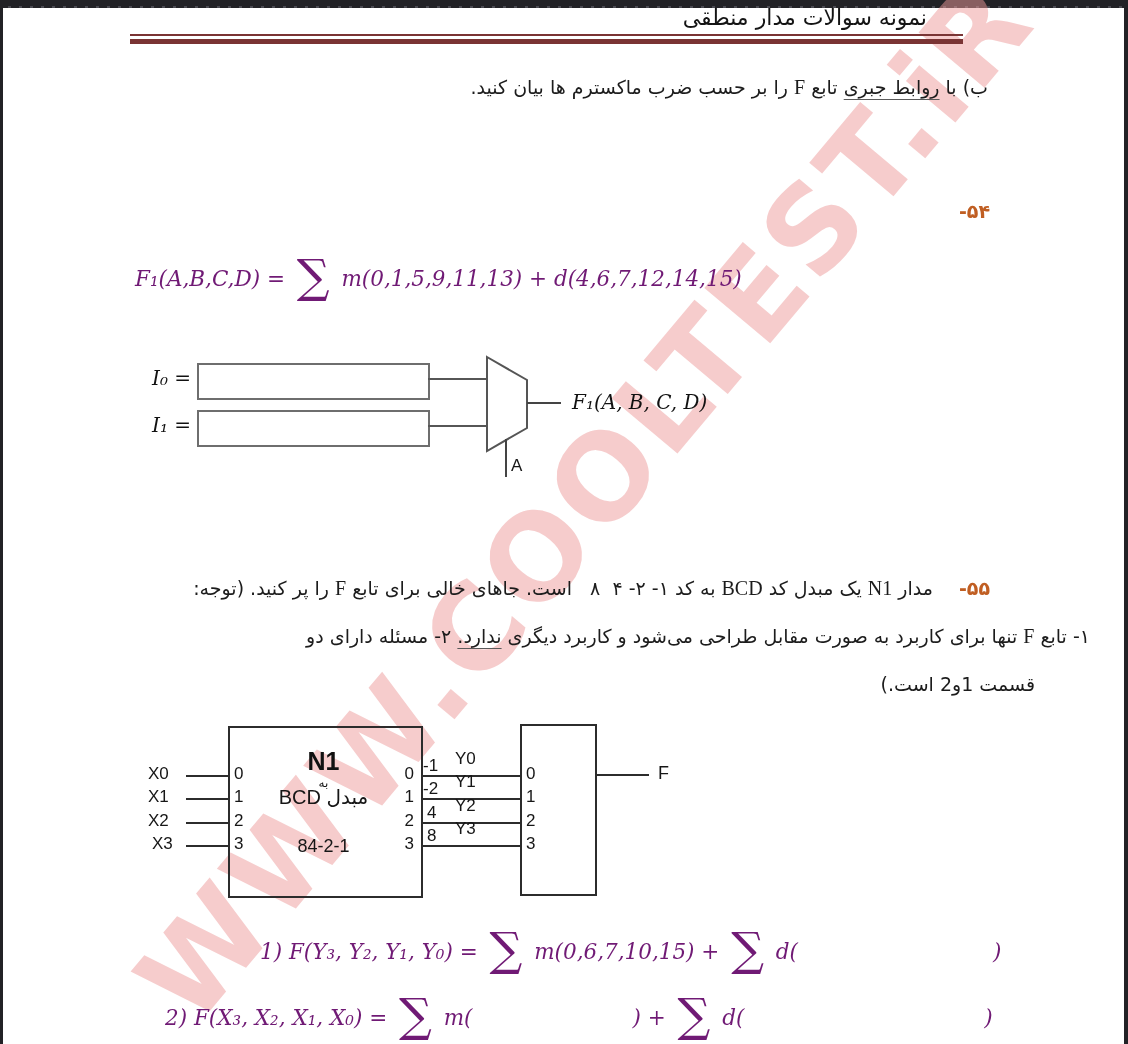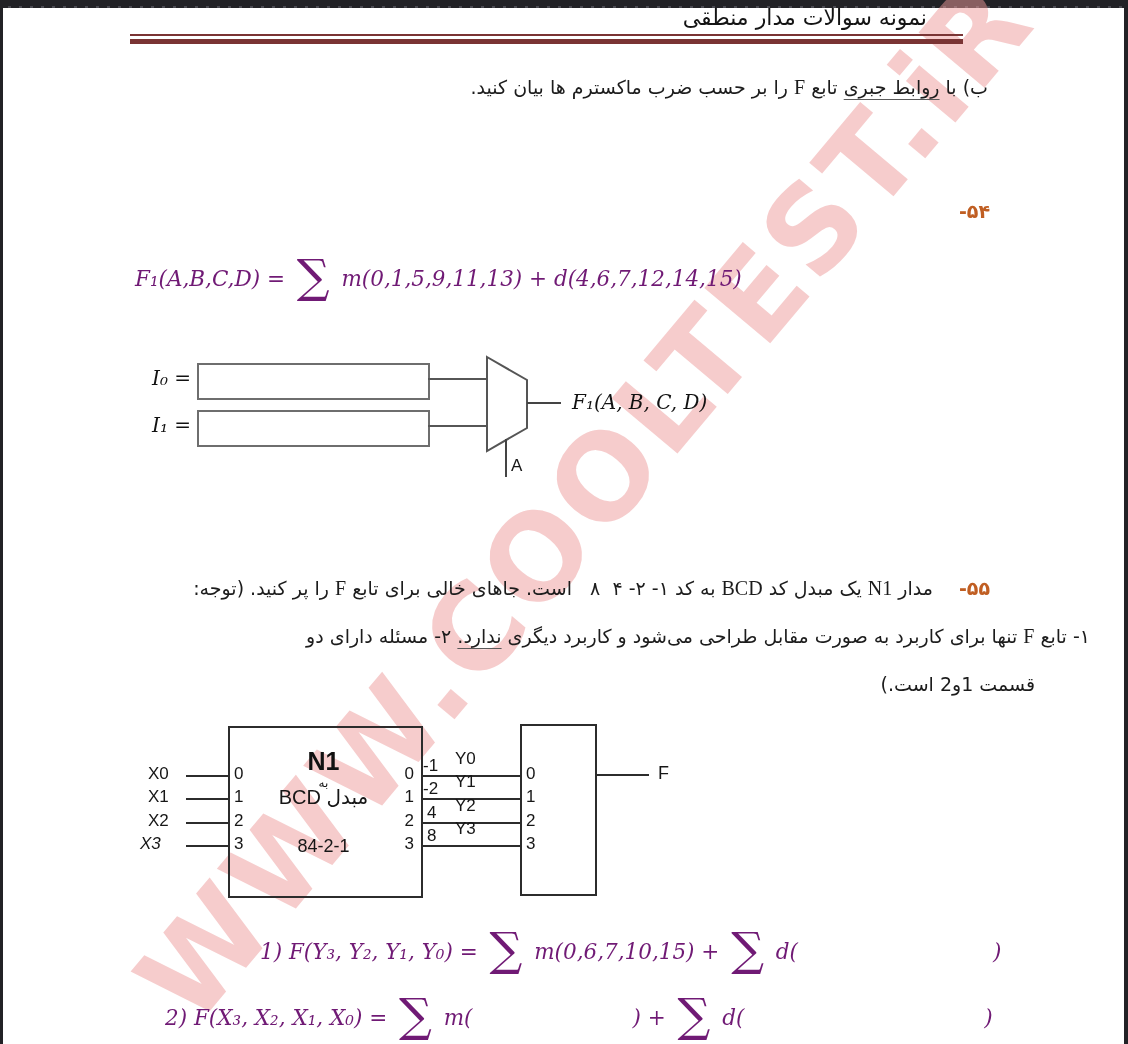--- a/index.html
+++ b/index.html
@@ -100,21 +100,21 @@
   <div class="q55r1 fa">
     <span class="qnum">۵۵-</span>
     <span><span class="seg">مدار </span><span class="seg latin">N1</span><span class="seg"> یک مبدل کد </span><span class="seg latin">BCD</span><span class="seg"> به کد ۱- ۲- ۴  ۸   است. جاهای خالی برای تابع </span><span class="seg latin">F</span><span class="seg"> را پر کنید. (توجه:</span></span>
   </div>
   <div class="q55l2 fa"><span class="seg">۱- تابع </span><span class="seg latin">F</span><span class="seg"> تنها برای کاربرد به صورت مقابل طراحی می‌شود و کاربرد دیگری </span><span class="seg und">ندارد.</span><span class="seg"> ۲- مسئله دارای دو</span></div>
   <div class="q55l3 fa"><span class="seg">قسمت 1و2 است.)</span></div>
 
   <div class="dlabel" style="left:148px;top:764px;">X0</div>
   <div class="dlabel" style="left:148px;top:787px;">X1</div>
   <div class="dlabel" style="left:148px;top:811px;">X2</div>
-  <div class="dlabel" style="left:140px;top:834px;font-style:italic;">X3</div>
+  <div class="dlabel" style="left:152px;top:834px;">X3</div>
   <div class="dline" style="left:186px;top:775px;width:42px;"></div>
   <div class="dline" style="left:186px;top:798px;width:42px;"></div>
   <div class="dline" style="left:186px;top:822px;width:42px;"></div>
   <div class="dline" style="left:186px;top:845px;width:42px;"></div>
 
   <div class="dbox" style="left:228px;top:726px;width:191px;height:168px;"></div>
   <div class="dlabel" style="left:234px;top:764px;">0</div>
   <div class="dlabel" style="left:234px;top:787px;">1</div>
   <div class="dlabel" style="left:234px;top:811px;">2</div>
   <div class="dlabel" style="left:234px;top:834px;">3</div>

